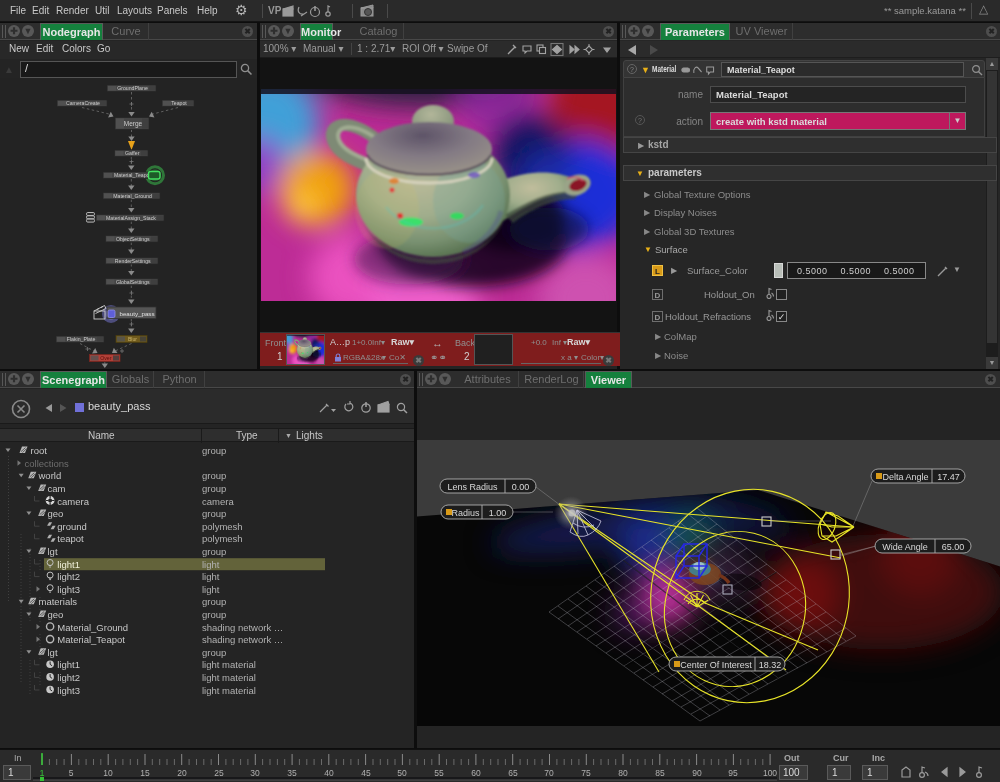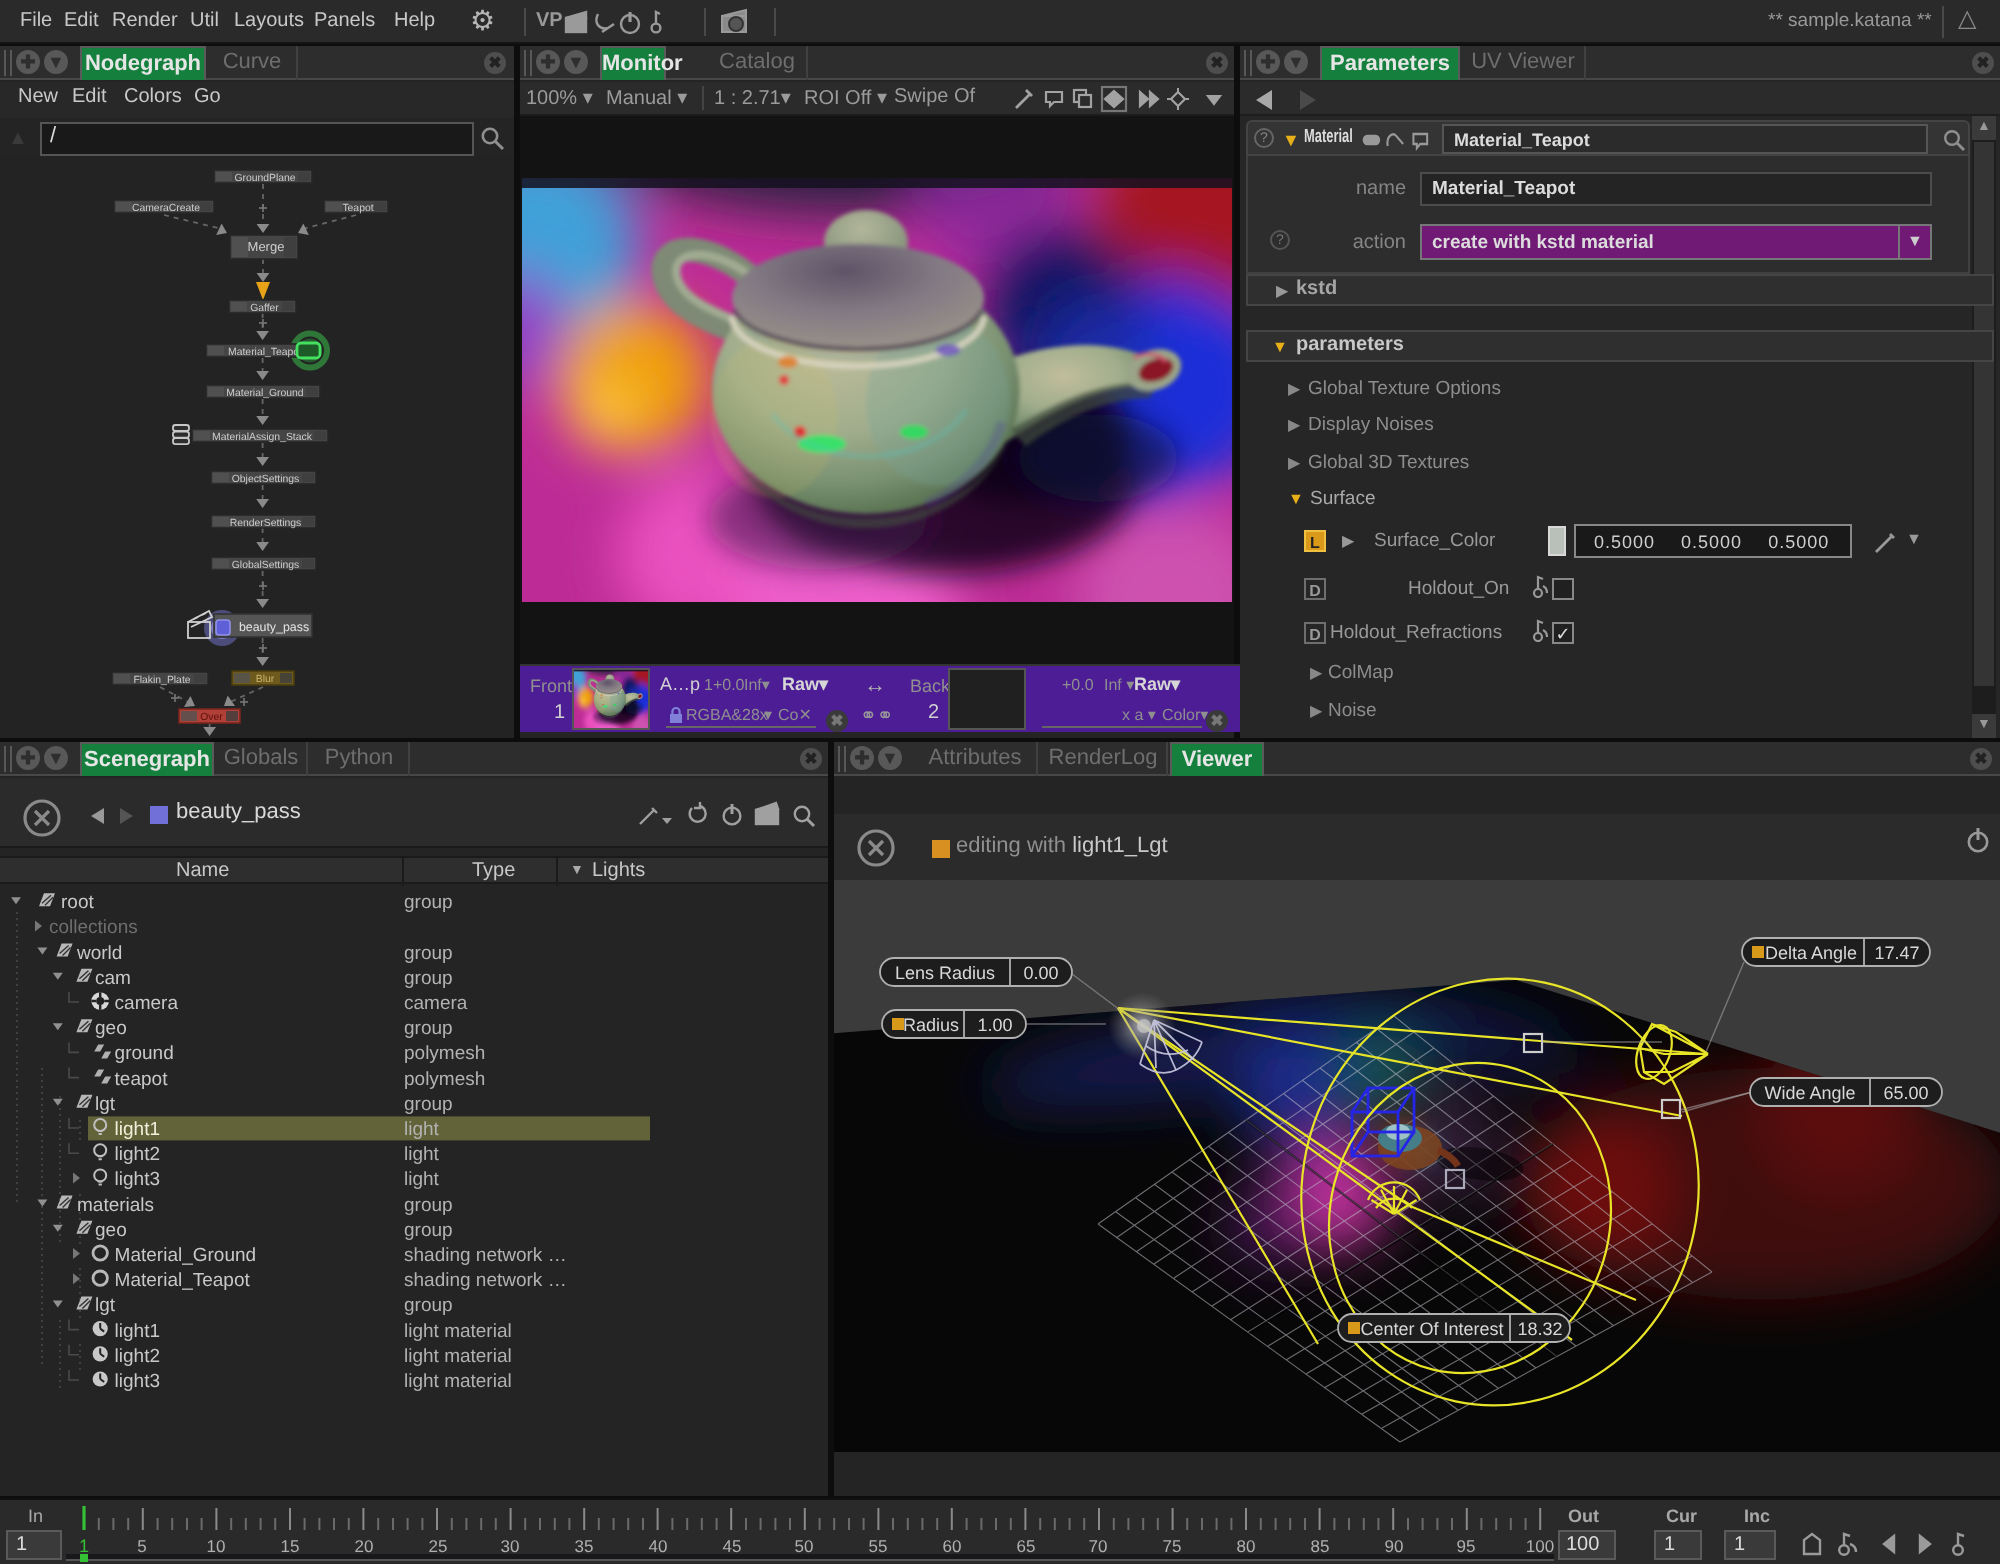--- a/index.html
+++ b/index.html
@@ -329,21 +329,21 @@
           <path d="M112 76 A 63 26 0 0 0 224 75" fill="none" stroke="#8aa096" stroke-width="2" opacity="0.5"></path>
           <ellipse cx="150" cy="133" rx="12" ry="4.5" fill="#3be06a"></ellipse>
           <ellipse cx="196" cy="127" rx="7" ry="3.5" fill="#35d860"></ellipse>
           <circle cx="139" cy="127" r="3" fill="#e03030"></circle>
           <circle cx="131" cy="101" r="2.5" fill="#e04040"></circle>
           <path d="M125 118 A 55 42 0 0 0 222 116" fill="none" stroke="#53c8c0" stroke-width="2.5" opacity="0.3"></path>
         </g>
         <rect x="0" y="0" width="355" height="5" fill="#14101e" opacity="0.85"></rect>
       </svg>
     </div>
-    <div class="abs" style="left:0;top:309px;width:364px;height:34px;background:#4c1d95;border-top:1px solid #333">
+    <div class="abs" style="left:0;top:309px;width:364px;height:34px;background:#7f1d1d;border-top:1px solid #333">
       <div class="abs" style="left:5px;top:5px;font-size:9px;color:#909090">Front</div>
       <div class="abs" style="left:17px;top:18px;font-size:10px;color:#cfcfcf">1</div>
       <div class="abs" style="left:26px;top:1px;width:39px;height:31px;border:1px solid #555">
         <svg width="37" height="29" viewBox="0 0 355 212" preserveAspectRatio="none">
           <defs>
 <filter id="b18t1" x="-40%" y="-40%" width="180%" height="180%">
               <feGaussianBlur stdDeviation="13"></feGaussianBlur>
             </filter>
 <filter id="b8t1" x="-60%" y="-60%" width="220%" height="220%">
               <feGaussianBlur stdDeviation="7"></feGaussianBlur>
@@ -481,21 +481,21 @@
       <svg class="abs" style="left:346px;top:2px" width="14" height="14" viewBox="0 0 14 14">
         <circle cx="6" cy="6" r="3.4" fill="none" stroke="#8f8f8f" stroke-width="1.2"></circle>
         <path d="M8.4 8.4 L12 12" stroke="#8f8f8f" stroke-width="1.4"></path>
       </svg>
     </div>
     <div class="abs" style="left:3px;top:55px;width:362px;height:59px;background:#2d2d2d;border:1px solid #404040;border-top:none">
       <div class="lbl" style="left:29px;top:11px;width:50px;text-align:right">name</div>
       <div class="field" style="left:86px;top:8px;width:256px;height:17px;background:#242424;font-size:9.5px;font-weight:bold;padding-left:5px;line-height:16px;border-color:#4c4c4c">Material_Teapot</div>
       <div class="abs" style="left:11px;top:37px;width:10px;height:10px;border-radius:50%;border:1px solid #555;color:#777;font-size:7px;text-align:center;line-height:10px">?</div>
       <div class="lbl" style="left:29px;top:38px;width:50px;text-align:right">action</div>
-      <div class="field" style="left:86px;top:34px;width:256px;height:18px;background:#701a75;border-color:#777;font-size:9.5px;font-weight:bold;padding-left:5px;line-height:17px">create with kstd material<div class="abs" style="right:0;top:0;width:16px;height:16px;border-left:1px solid #777;color:#ccc;font-size:8px;text-align:center;line-height:16px">▼</div></div>
+      <div class="field" style="left:86px;top:34px;width:256px;height:18px;background:#be185d;border-color:#777;font-size:9.5px;font-weight:bold;padding-left:5px;line-height:17px">create with kstd material<div class="abs" style="right:0;top:0;width:16px;height:16px;border-left:1px solid #777;color:#ccc;font-size:8px;text-align:center;line-height:16px">▼</div></div>
     </div>
     <div class="abs" style="left:3px;top:114px;width:374px;height:16px;background:#2f2f2f;border:1px solid #454545">
       <div class="abs" style="left:14px;top:3px;font-size:8px;color:#999">▶</div>
       <div class="abs" style="left:24px;top:1px;font-size:10px;font-weight:bold;color:#a5a5a5">kstd</div>
     </div>
     <div class="abs" style="left:3px;top:142px;width:374px;height:16px;background:#2f2f2f;border:1px solid #454545">
       <div class="abs" style="left:12px;top:3px;font-size:8px;color:#e8b018">▼</div>
       <div class="abs" style="left:24px;top:1px;font-size:10px;font-weight:bold;color:#c8c8c8">parameters</div>
     </div>
     <div class="abs" style="left:24px;top:166.5px;font-size:8px;color:#888">▶</div>
@@ -725,32 +725,20 @@
   </div>
 <div class="panel" style="left:417px;top:371px;width:583px;height:377px">
     <div class="tabbar" style="width:583px">
       <div class="grip"></div>
       <div class="cbtn" style="left:8px">✚</div>
       <div class="cbtn" style="left:22px">▼</div>
       <div class="tab off" style="left:40px;width:62px">Attributes</div>
       <div class="tab off" style="left:103px;width:64px">RenderLog</div>
       <div class="tab on" style="left:168px;width:47px">Viewer</div>
       <div class="closex" style="left:568px">✖</div>
-    </div>
-    <div class="abs" style="left:0;top:36px;width:583px;height:33px;background:#2b2b2b">
-      <svg class="abs" style="left:11px;top:7px" width="20" height="20" viewBox="0 0 20 20">
-        <circle cx="10" cy="10" r="8.5" fill="none" stroke="#8a8a8a" stroke-width="1.6"></circle>
-        <path d="M6.5 6.5 L13.5 13.5 M13.5 6.5 L6.5 13.5" stroke="#8a8a8a" stroke-width="1.6"></path>
-      </svg>
-      <div class="abs" style="left:49px;top:13px;width:9px;height:9px;background:#d89020"></div>
-      <div class="abs" style="left:61px;top:10px;font-size:11px;color:#909090">editing with <span style="color:#c8c8c8">light1_Lgt</span></div>
-      <svg class="abs" style="left:565px;top:6px" width="14" height="14" viewBox="0 0 14 14">
-        <circle cx="7" cy="8" r="4.6" fill="none" stroke="#999" stroke-width="1.3"></circle>
-        <path d="M7 1 L7 7" stroke="#999" stroke-width="1.5"></path>
-      </svg>
     </div>
     <svg class="abs" style="left:0;top:69px" width="583" height="286" viewBox="417 440 583 286">
       <defs>
 <filter id="vb" x="-60%" y="-60%" width="220%" height="220%">
           <feGaussianBlur stdDeviation="14"></feGaussianBlur>
         </filter>
 <filter id="vb2" x="-60%" y="-60%" width="220%" height="220%">
           <feGaussianBlur stdDeviation="5"></feGaussianBlur>
         </filter>
 <clipPath id="plane">

